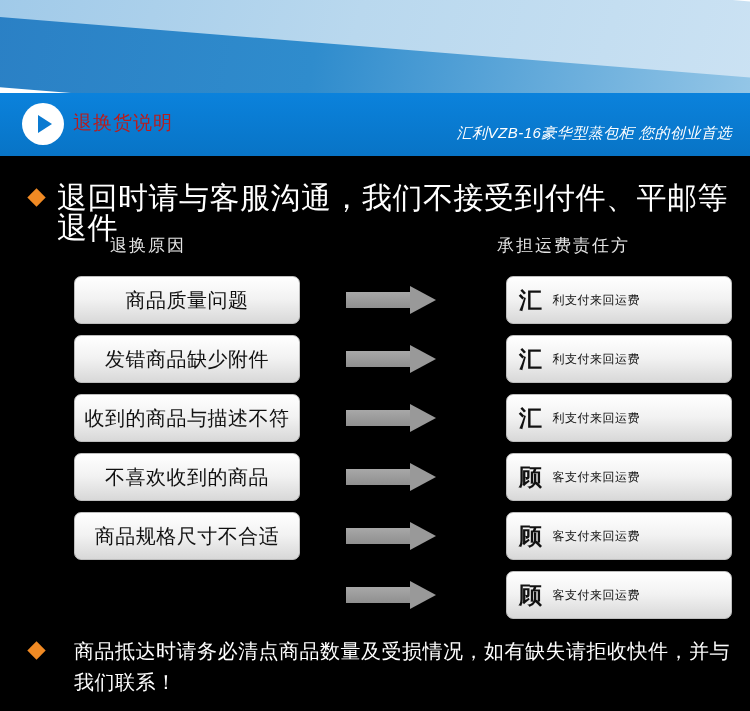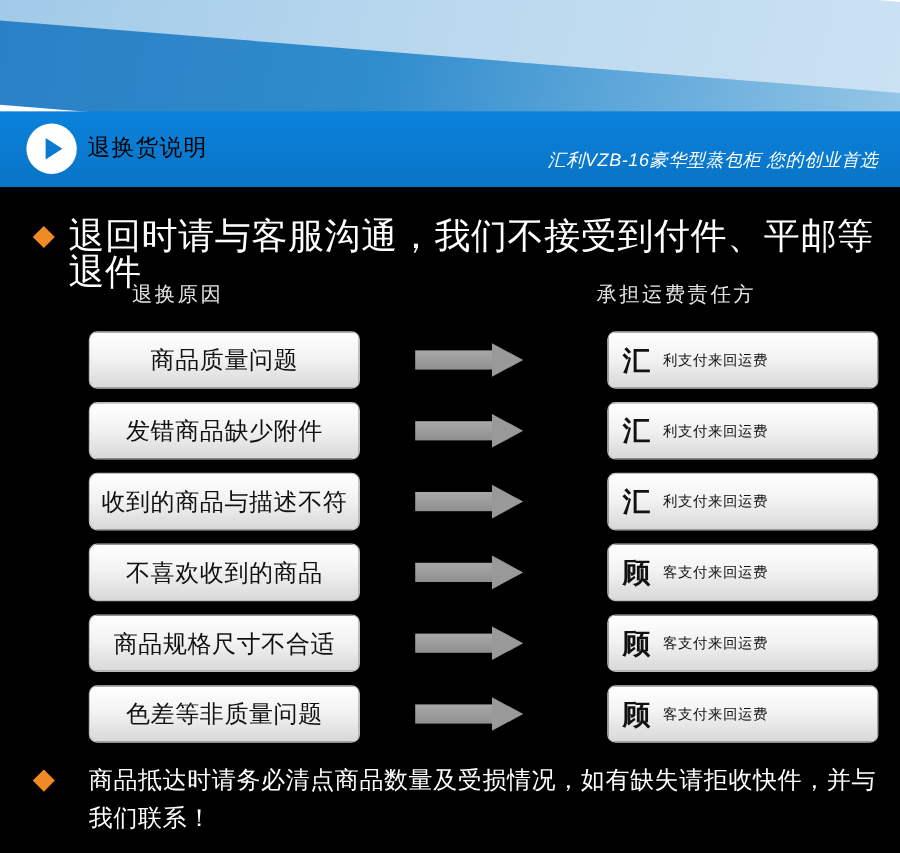--- a/index.html
+++ b/index.html
@@ -82,21 +82,21 @@
     height: 0;
     margin-left: 4px;
     border-left: 14px solid #0a7ad1;
     border-top: 9px solid transparent;
     border-bottom: 9px solid transparent;
   }
   .banner-title {
     position: absolute;
     left: 73px;
     top: 110px;
-    color: #000000;
+    color: #b91c1c;
     font-size: 19px;
     letter-spacing: 1px;
   }
   .banner-sub {
     position: absolute;
     right: 18px;
     top: 124px;
     color: #ffffff;
     font-size: 15px;
     letter-spacing: 0.5px;
@@ -311,21 +311,20 @@
           <div class="shaft"></div>
           <div class="head"></div>
         </div>
         <div class="pill right">
           <span class="who">顾</span>
           <span class="rest">客支付来回运费</span>
         </div>
       </div>
 
       <div class="row">
-        <div class="pill left">色差等非质量问题</div>
         <div class="arrow">
           <div class="shaft"></div>
           <div class="head"></div>
         </div>
         <div class="pill right">
           <span class="who">顾</span>
           <span class="rest">客支付来回运费</span>
         </div>
       </div>
 

